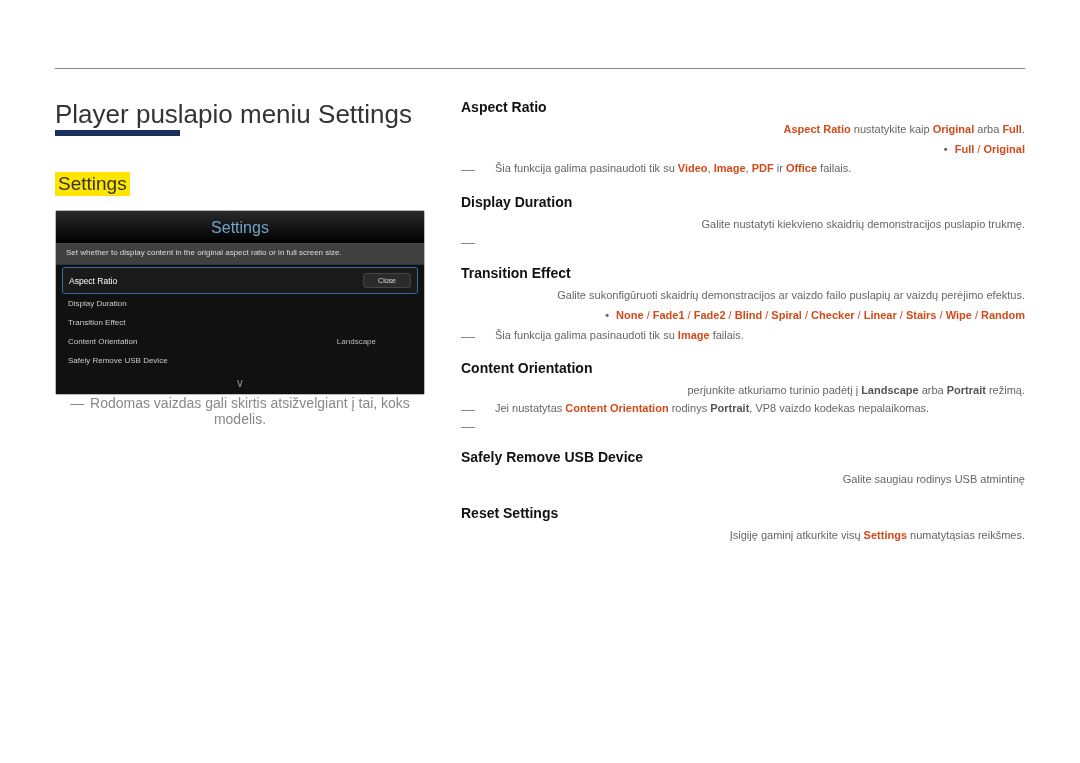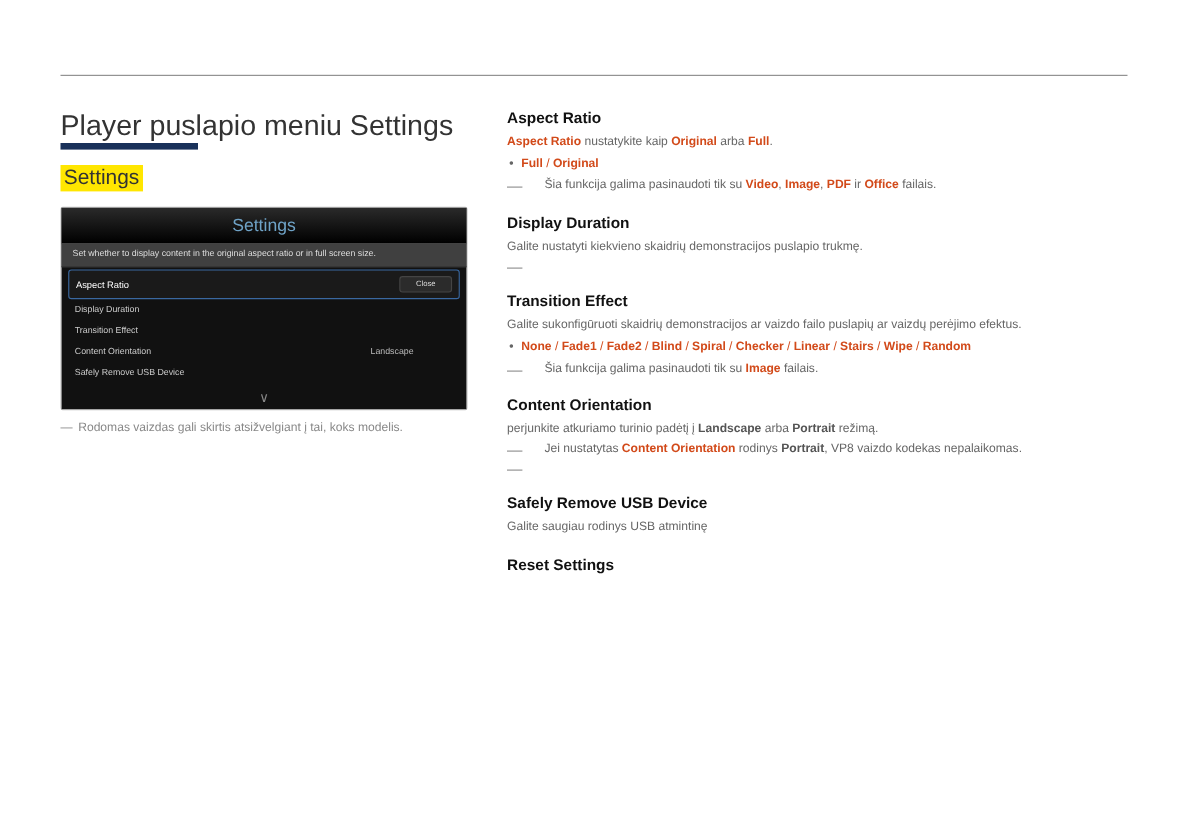--- a/index.html
+++ b/index.html
@@ -33,21 +33,21 @@
     display: flex;
     gap: 36px;
     margin-top: 30px;
   }
   .left-col { width: 370px; flex-shrink: 0; }
   .right-col { flex: 1; }
   h1.page-title {
     font-size: 26px;
     font-weight: normal;
     color: #333;
-    margin-bottom: 20px;
+    margin-bottom: 42px;
   }
   .settings-hl {
     display: inline-block;
     background: #ffe600;
     font-size: 19px;
     color: #333;
     padding: 1px 3px;
     margin-bottom: 14px;
     font-weight: 500;
   }
@@ -99,38 +99,39 @@
     background: #2b2b2b;
     border: 1px solid #444;
     border-radius: 3px;
     font-size: 7px;
     color: #ddd;
     padding: 3px 14px;
   }
   .dev-row .val { color: #bbb; font-size: 8px; padding-right: 36px; }
   .dev-more { text-align: center; color: #888; font-size: 12px; padding-bottom: 4px; }
   .footnote {
-    font-size: 11px;
+    font-size: 14px;
     color: #888;
-    margin-top: 10px;
+    text-align: center;
   }
   .footnote .dash { margin-right: 2px; }
 
   
   .r-section { margin-bottom: 16px; }
   .r-section h2 {
     font-size: 14px;
     font-weight: bold;
     color: #111;
     margin-bottom: 6px;
   }
   .r-section p, .r-section li, .note {
     font-size: 11px;
     color: #666;
     line-height: 1.6;
+    text-align: right;
   }
   .accent { color: #d24a1a; font-weight: bold; }
   .accent-n { color: #d24a1a; }
   .strong { font-weight: bold; color: #555; }
   .bullet-list { list-style: none; padding-left: 2px; margin: 2px 0; }
   .bullet-list li::before {
     content: "• ";
     color: #666;
     font-weight: bold;
     margin-right: 4px;
@@ -234,18 +235,21 @@
         </div>
       </div>
 
       <div class="r-section">
         <h2>Safely Remove USB Device</h2>
         <p>Galite saugiau rodinys USB atmintinę</p>
       </div>
 
       <div class="r-section">
         <h2>Reset Settings</h2>
+        <p>
+          <span>Įsigiję gaminį atkurkite visų </span><span class="accent">Settings</span><span> numatytąsias reikšmes.</span>
+        </p>
       </div>
 
     </div>
   </div>
 
 </div>
 
 </body></html>

